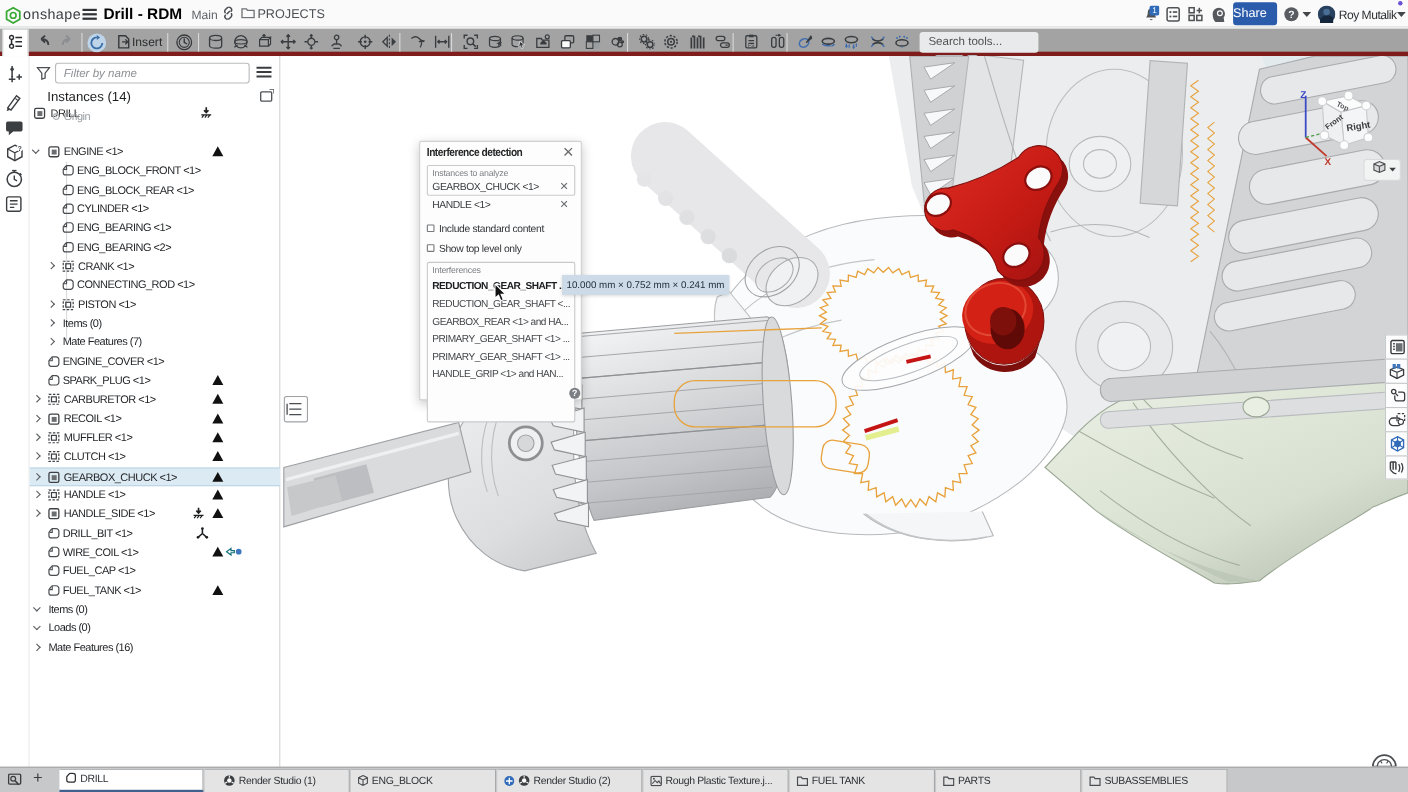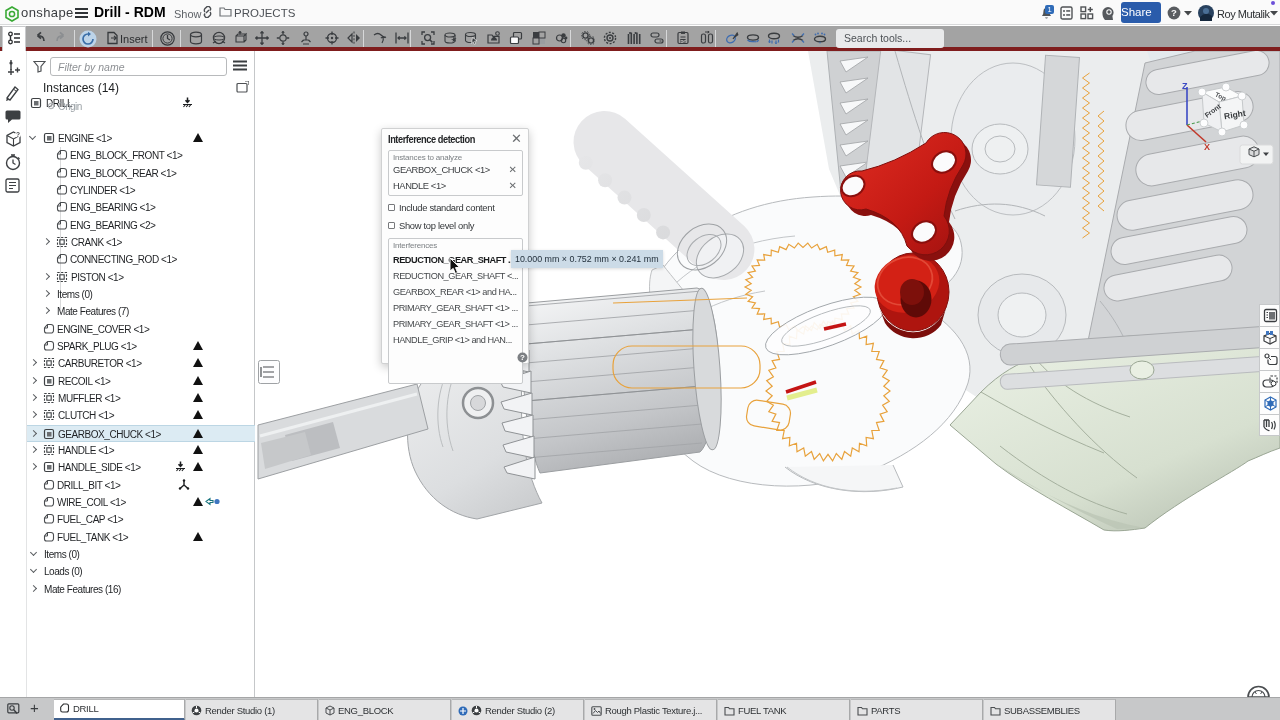--- a/index.html
+++ b/index.html
@@ -65,21 +65,21 @@
 <div id="app">
 
 <div id="header">
  <svg class="logo" width="16" height="16" viewBox="0 0 16 16">
         <path d="M8 1 L14 4.5 V11.5 L8 15 L2 11.5 V4.5 Z" fill="none" stroke="#3aaa35" stroke-width="1.6"></path>
         <circle cx="8" cy="8" r="2.6" fill="none" stroke="#3aaa35" stroke-width="1.5"></circle>
       </svg>
  <span class="brand">onshape</span>
  <div class="ham"></div>
  <span class="doc">Drill - RDM</span>
- <span class="branch">Show</span>
+ <span class="branch">Main</span>
  <svg class="hicon" style="left:202px" width="11" height="12" viewBox="0 0 11 12">
         <path d="M4 7 L7 4 M3 6 a2.4 2.4 0 0 1 0-3.4 l1.4-1.4 a2.4 2.4 0 0 1 3.4 3.4 M8 6 a2.4 2.4 0 0 1 0 3.4 l-1.4 1.4 a2.4 2.4 0 0 1-3.4-3.4" stroke="#4b4e52" stroke-width="1.4" fill="none"></path>
       </svg>
  <svg class="hicon" style="left:219px" width="13" height="11" viewBox="0 0 13 11">
         <path d="M1 2 h4 l1 1.5 h6 V10 H1 Z" fill="none" stroke="#6e7276" stroke-width="1.2"></path>
       </svg>
  <span class="proj">PROJECTS</span>
  <svg class="hicon" style="left:1039px;top:5px" width="15" height="16" viewBox="0 0 15 16">
         <path d="M3 11 q1.5-1.5 1.5-5 a3 3 0 0 1 6 0 q0 3.5 1.5 5 Z M6 12.5 a1.7 1.7 0 0 0 3 0" fill="#4e5256"></path>
         <rect x="6" y="0" width="9" height="9" rx="2" fill="#2f6bb8"></rect>
@@ -737,21 +737,21 @@
         <path d="M8,316 h11 M8,321 h11 M8,326 h11 M6,316 v10" stroke="#4a4d50" stroke-width="1.2"></path>
         <path d="M993,646 A10.5 10.5 0 0 1 1014,646 Z" fill="none" stroke="#4a4d50" stroke-width="1.6"></path>
         <path d="M997,646 A6.5 6.5 0 0 1 1010,646" fill="none" stroke="#4a4d50" stroke-width="1.2"></path>
         <path d="M1000,641 l1.5,2 M1007,641 l-1.5,2" stroke="#4a4d50"></path>
       </svg>
 </div>
 
 <div id="dlg">
  <div class="title">Interference detection</div>
  <div class="x">✕</div>
- <div class="dbox" style="top:21px;height:46px">
+ <div class="dbox" style="top:21px;height:28px">
   <div class="slbl">Instances to analyze</div>
   <div class="ditem" style="top:13px">GEARBOX_CHUCK &lt;1&gt;</div>
         <div class="dx" style="top:13px">✕</div>
   <div class="ditem" style="top:29px">HANDLE &lt;1&gt;</div>
         <div class="dx" style="top:29px">✕</div>
  </div>
  <div class="cb" style="top:75px"></div>
       <div class="cblbl" style="top:73px">Include standard content</div>
  <div class="cb" style="top:93px"></div>
       <div class="cblbl" style="top:91px">Show top level only</div>
@@ -807,21 +807,21 @@
 <div id="tabbar">
       <svg style="position:absolute;left:7px;top:5px" width="15" height="13" viewBox="0 0 15 13">
         <rect x="0.8" y="0.8" width="11" height="9" rx="1" fill="none" stroke="#3a3d40" stroke-width="1.2"></rect>
         <circle cx="5" cy="5" r="2.2" fill="none" stroke="#3a3d40" stroke-width="1.1"></circle>
         <path d="M6.8 6.8 L10 10.5" stroke="#3a3d40" stroke-width="1.4"></path>
       </svg>
       <div style="position:absolute;left:30px;top:1px;font-size:15px;color:#3a3d40">+</div>
       <div class="tab active" style="left:54px;width:131px;padding-left:6px"><svg width="10" height="11" viewBox="0 0 10 11">
           <path d="M3.5 1 h3 a2 2 0 0 1 2 2 v4 a2 2 0 0 1 -2 2 h-4 a1.8 1.8 0 0 1 -1.8 -1.8 v-3 l1.3-1.7 Z" fill="none" stroke="#2b2d2f" stroke-width="1.1"></path>
         </svg>DRILL</div>
-      <div class="tab" style="left:186px;width:132px;padding-left:5px"><svg width="11" height="11" viewBox="0 0 11 11">
+      <div class="tab" style="left:186px;width:132px;padding-left:17px"><svg width="11" height="11" viewBox="0 0 11 11">
           <circle cx="5.5" cy="5.5" r="4.8" fill="#3c3f42"></circle>
           <circle cx="5.5" cy="5.5" r="2" fill="#fff"></circle>
           <path d="M5.5 1 L5.5 3 M1.5 8 L3.5 7 M9.5 8 L7.5 7" stroke="#fff" stroke-width="1"></path>
         </svg>Render Studio (1)</div>
       <div class="tab" style="left:319px;width:132px;padding-left:6px"><svg width="10" height="11" viewBox="0 0 10 11">
           <path d="M5 1 L9 3 V8 L5 10 L1 8 V3 Z M1 3 L5 5 L9 3 M5 5 V10" fill="none" stroke="#4a4d50" stroke-width="1"></path>
         </svg>ENG_BLOCK</div>
       <div class="tab" style="left:452px;width:132px;padding-left:6px"><svg width="10" height="10" viewBox="0 0 10 10">
           <circle cx="5" cy="5" r="4.5" fill="#2f6bb8"></circle>
           <path d="M5 2 V8 M2 5 H8" stroke="#fff" stroke-width="1.2"></path>

